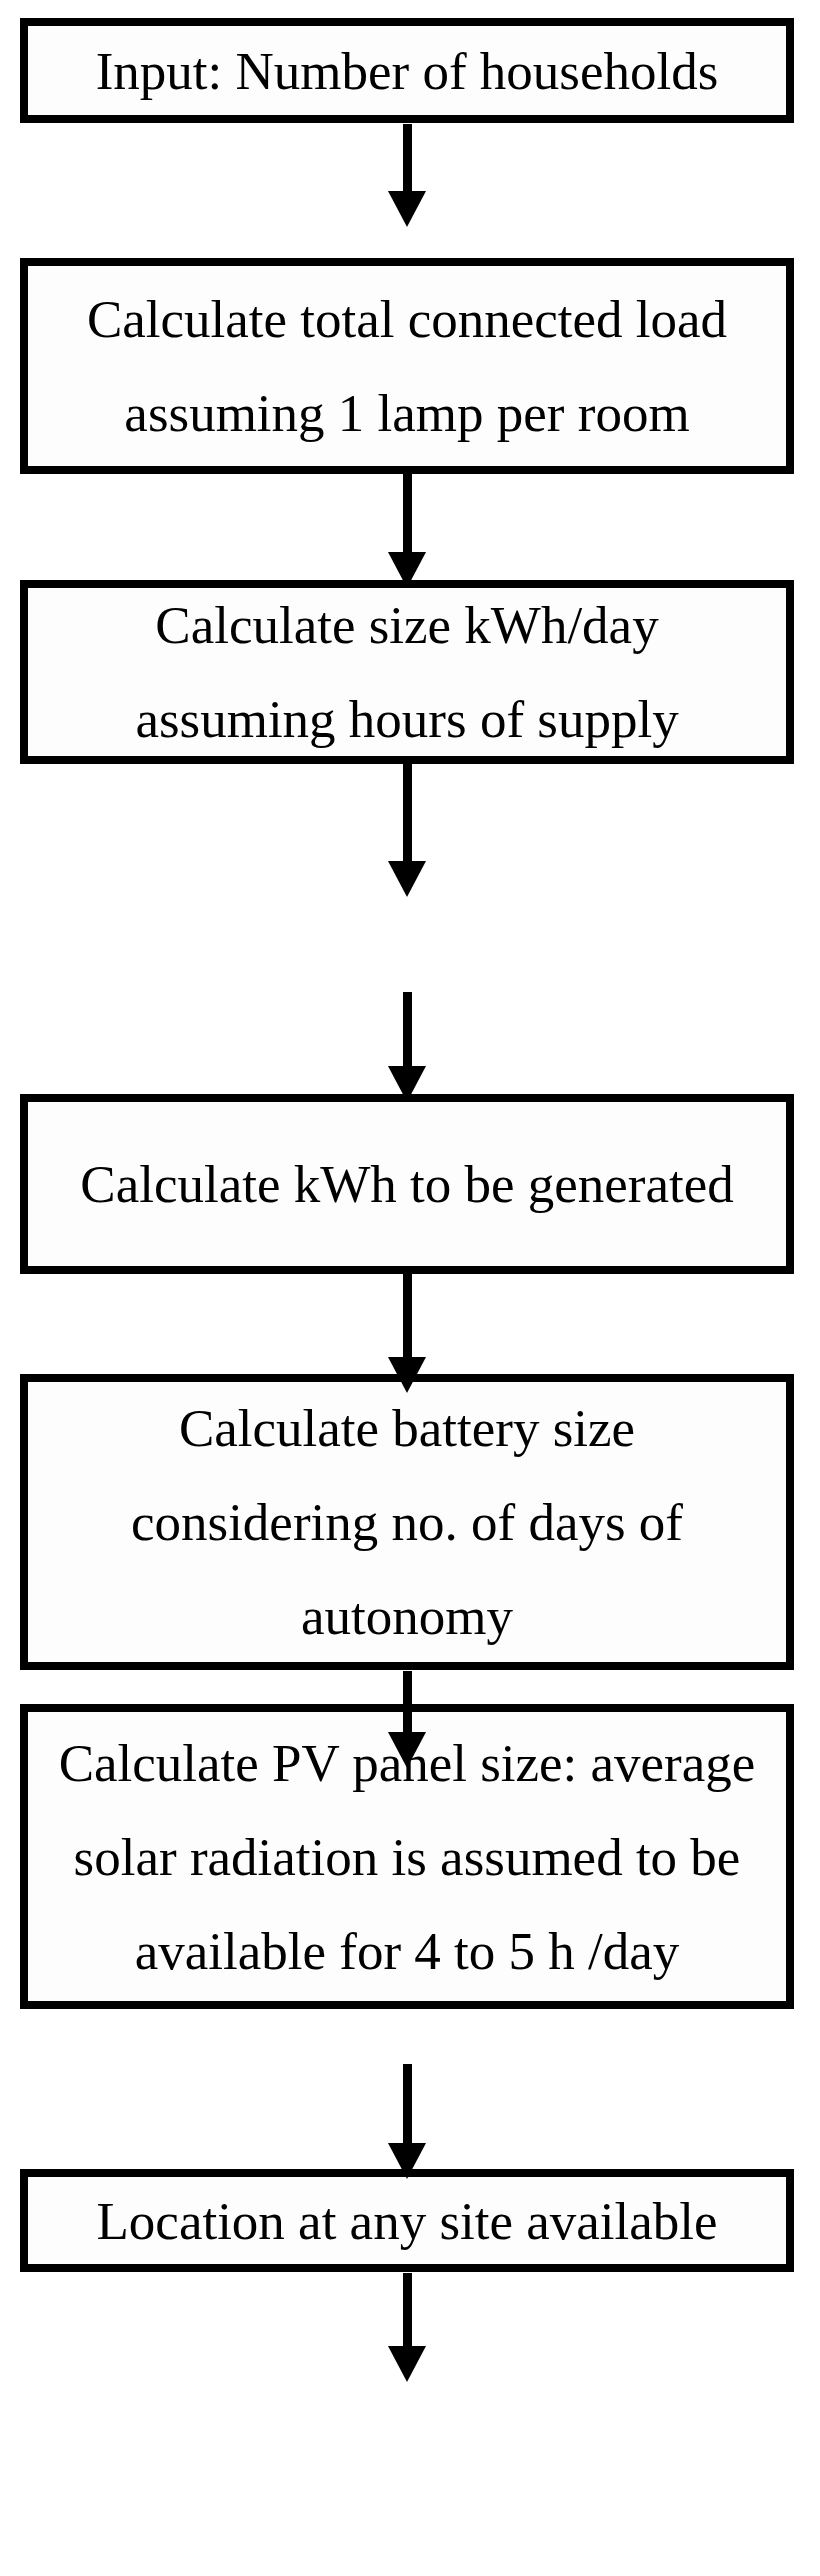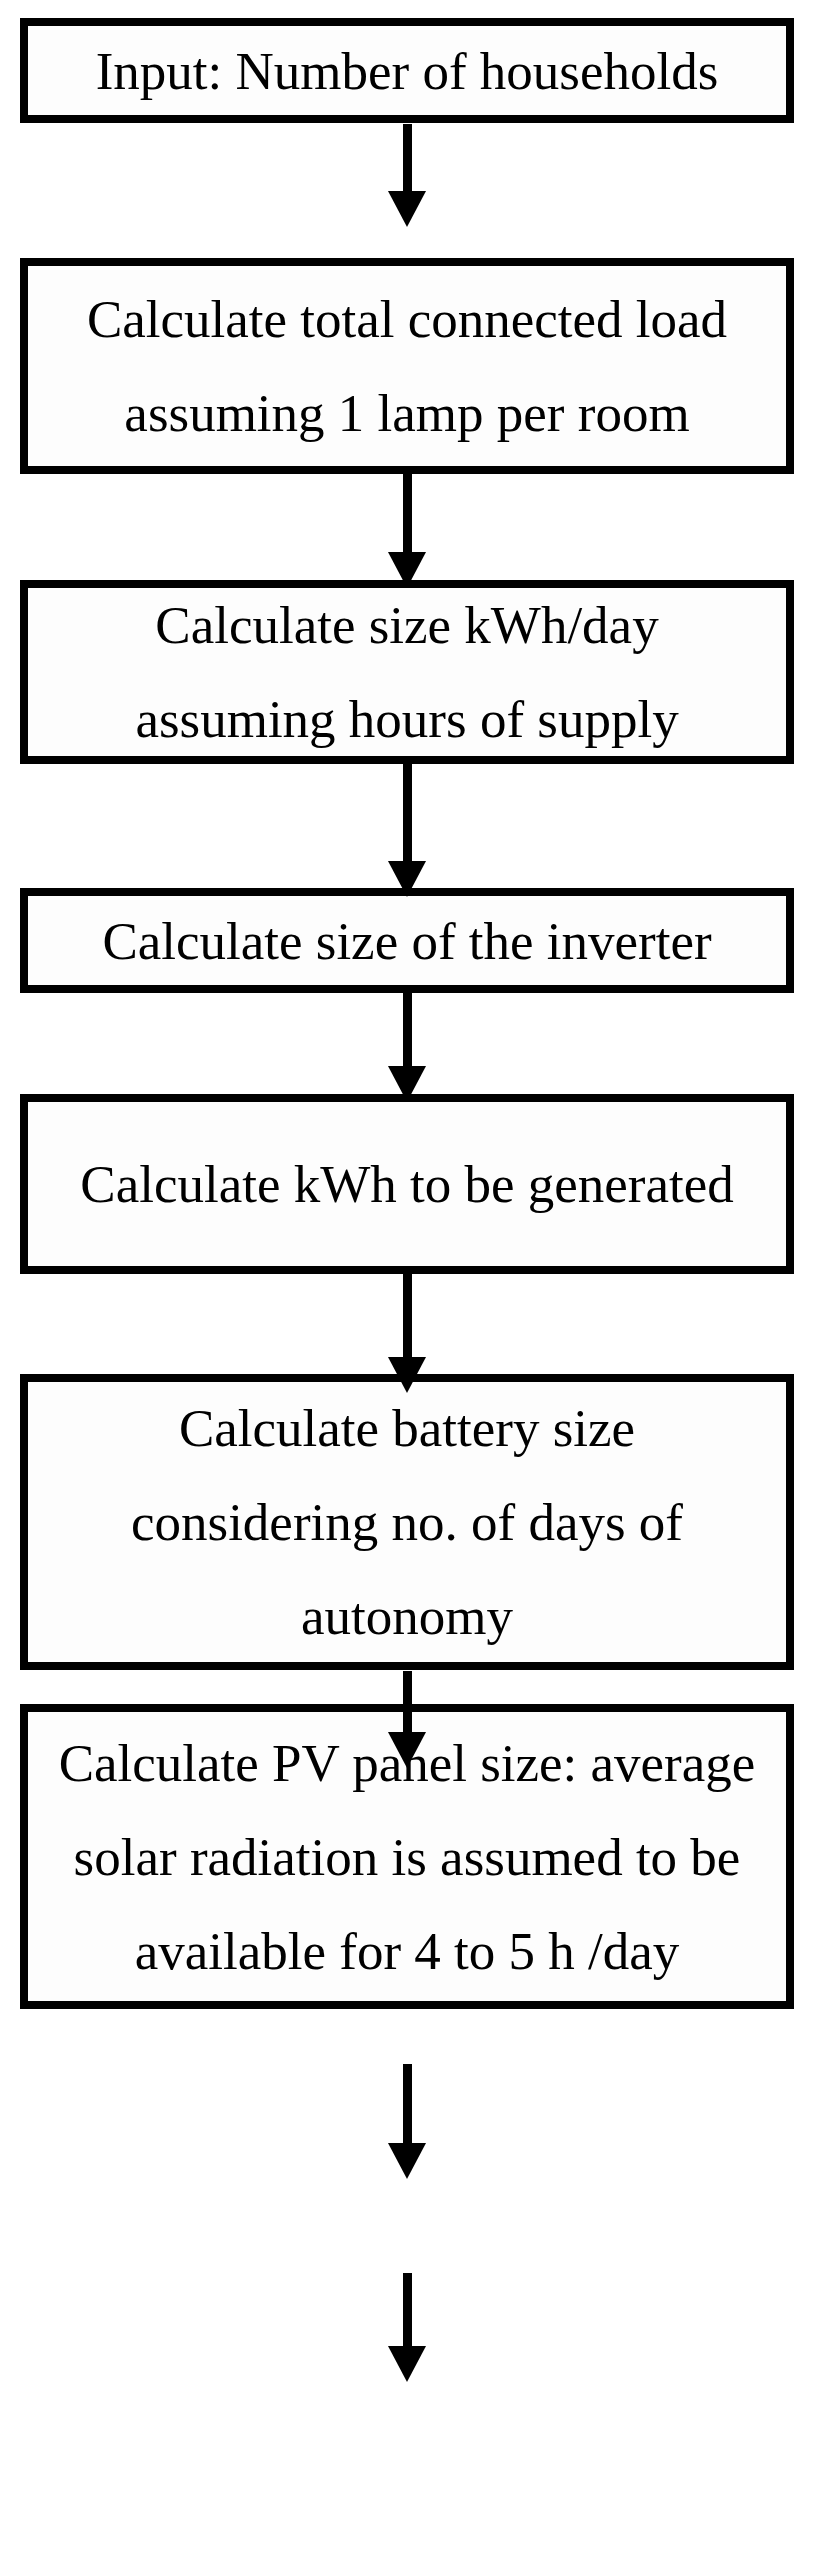--- a/index.html
+++ b/index.html
@@ -71,40 +71,40 @@
   <div class="box" style="top:218px; height:216px;margin-top:40px;">
     <span class="box-label">Calculate total connected load
 assuming 1 lamp per room</span>
   </div>
 
   <div class="box" style="top:580px; height:184px;">
     <span class="box-label">Calculate size kWh/day
 assuming hours of supply</span>
   </div>
 
-  <div class="box" style="top:888px; height:105px;">
-    <span class="box-label">Calculate size of the inverter</span>
-  </div>
 
   <div class="box" style="top:1094px; height:180px;justify-content:center;">
     <span class="box-label">Calculate kWh to be generated</span>
   </div>
 
   <div class="box" style="top:1374px; height:296px;">
     <span class="box-label">Calculate battery size
 considering no. of days of
 autonomy</span>
   </div>
 
   <div class="box" style="top:1704px; height:305px;">
     <span class="box-label">Calculate PV panel size: average
 solar radiation is assumed to be
 available for 4 to 5 h /day</span>
   </div>
 
+  <div class="box" style="top:2169px; height:103px;">
+    <span class="box-label">Location at any site available</span>
+  </div>
 
 
   <div class="arrow" style="top:124px; height:103px;">
     <div class="stem"></div>
     <div class="head"></div>
   </div>
 
   <div class="arrow" style="top:468px; height:120px;">
     <div class="stem"></div>
     <div class="head"></div>

